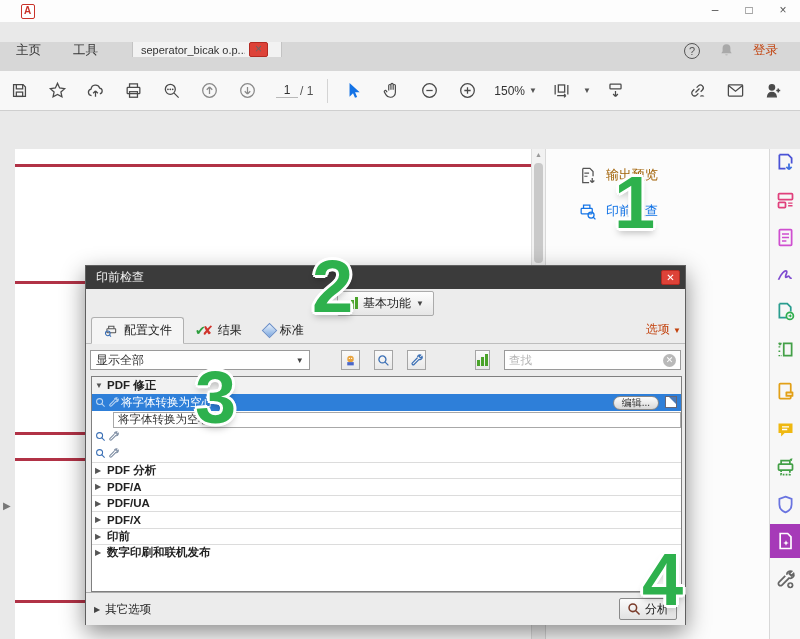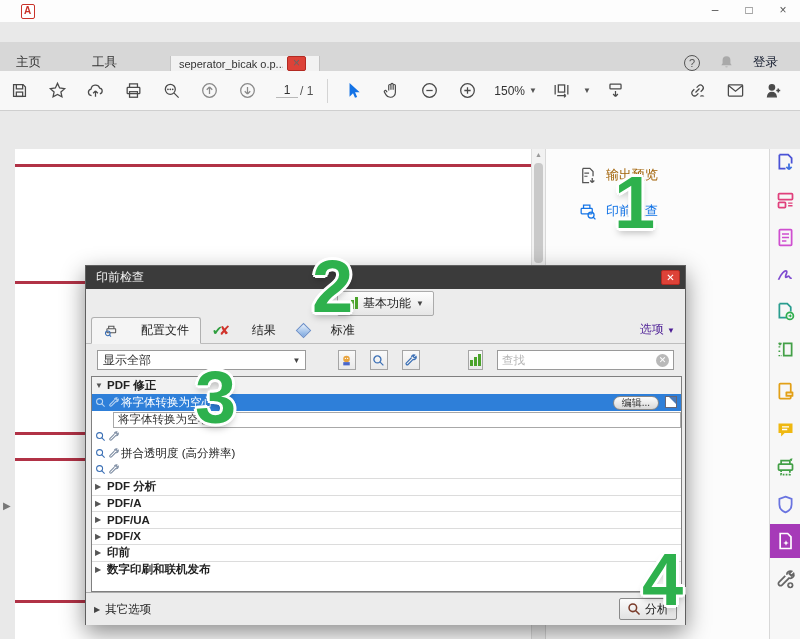--- a/index.html
+++ b/index.html
@@ -15,28 +15,28 @@
   .appicon::after { content:"A"; position:absolute; left:2px; top:0px; font-size:10px; font-weight:bold; color:#c9332a; }
   .wtitle { font-size:11px; color:#4a4a4a; }
   .winbtns { margin-left:auto; display:flex; }
   .winbtn { width:34px; height:22px; text-align:center; line-height:20px; font-size:12px; color:#555; }
 
   
   .menubar { left:0; top:22px; width:800px; height:20px; background:#fdfdfd; display:flex; align-items:center; padding-left:6px; border-bottom:1px solid #ececec; }
   .menu-item { padding:0 8px; font-size:11.5px; color:#333; line-height:20px; white-space:nowrap; }
 
   
-  .tabbar { left:0; top:42px; width:800px; height:29px; background:#d7d7d7; display:flex; align-items:flex-end;gap:19px; }
+  .tabbar { left:0; top:42px; width:800px; height:29px; background:#d7d7d7; display:flex; align-items:flex-start; }
   .apptab { padding:0 16px; font-size:12.5px; color:#333; display:flex; align-items:center; }
   .doctab { margin-left:18px; width:150px; background:#f2f2f2; border-left:1px solid #c3c3c3; border-right:1px solid #c3c3c3; display:flex; align-items:center; padding:0 8px; }
   .doctab .dlabel { font-size:11px; color:#333; flex:1; white-space:nowrap; overflow:hidden; }
   .doctab .dclose { color:#666; font-size:12px; margin-left:4px; }
   .tabbar-right { margin-left:auto; display:flex; align-items:center; gap:18px; padding-right:22px; }
   .helpcircle { width:16px; height:16px; border:1.4px solid #555; border-radius:50%; text-align:center; line-height:14px; font-size:11px; color:#555; }
-  .signin { font-size:12.5px; color:#0f172a; }
+  .signin { font-size:12.5px; color:#c2410c; }
 
   
   .toolbar { left:0; top:71px; width:800px; height:40px; background:#f8f8f8; border-bottom:1px solid #cfcfcf; display:flex; align-items:center; }
   .tbtn { width:38px; height:36px; display:flex; align-items:center; justify-content:center; color:#4a4a4a; }
   .tbtn svg { width:19px; height:19px; }
   .pagenum { width:22px; text-align:center; border-bottom:1px solid #b9b9b9; font-size:12px; color:#333; margin:0 2px 0 10px; }
   .pagetotal { font-size:12px; color:#555; margin-right:8px; }
   .tsep { width:1px; height:24px; background:#d4d4d4; margin:0 6px; }
   .zoomtxt { font-size:12px; color:#333; margin:0 2px 0 8px; }
   .caret { font-size:8px; color:#555; margin:0 6px 0 2px; }
@@ -78,26 +78,26 @@
   .dialog { left:85px; top:265px; width:601px; height:360px; background:#ececec; border:1px solid #5f5f5f; box-shadow:0 8px 22px rgba(0,0,0,.45); z-index:50; }
   .dtitlebar { position:absolute; left:0; top:0; width:100%; height:23px; background:#3b3b3b; display:flex; align-items:center; }
   .dtitle { margin-left:10px; font-size:12px; color:#f2f2f2; }
   .dclose { margin-left:auto; margin-right:5px; width:19px; height:15px; background:#dd4238; border:1px solid #b32a22; border-radius:2px; color:#fff; font-size:10px; line-height:13px; text-align:center; }
   .dsubbar { position:absolute; left:0; top:23px; width:100%; height:28px; display:flex; align-items:center; justify-content:center; }
   .libbtn { display:flex; align-items:center; gap:5px; background:linear-gradient(#fdfdfd,#e6e6e6); border:1px solid #ababab; border-radius:2px; padding:3px 9px; font-size:12px; color:#222; }
   .gbars { display:flex; align-items:flex-end; gap:1px; height:12px; }
   .gbars i { display:block; width:3px; background:#4aa32a; }
   .gbars i:nth-child(1){height:6px}.gbars i:nth-child(2){height:9px}.gbars i:nth-child(3){height:12px}
   .dtabs { position:absolute; left:0; top:51px; width:100%; height:27px; border-bottom:1px solid #bdbdbd; display:flex; align-items:flex-end; padding-left:5px; }
-  .dtab { display:flex; align-items:center; gap:22px; font-size:12px; color:#222; padding:4px 11px;justify-content:flex-end; }
+  .dtab { display:flex; align-items:center; gap:5px; font-size:12px; color:#222; padding:4px 11px;justify-content:flex-end; }
   .dtab.active { background:#f5f5f5; border:1px solid #b0b0b0; border-bottom:1px solid #f5f5f5; border-radius:3px 3px 0 0; margin-bottom:-1px; }
-  .dopts { margin-left:auto; margin-right:10px; font-size:12px; color:#4c1d95; padding-bottom:5px; }
+  .dopts { margin-left:auto; margin-right:4px; font-size:12px; color:#c2410c; padding-bottom:5px; }
   .checkx b { color:#2e9e3e; font-size:13px; } .checkx s { color:#d0342c; font-size:13px; text-decoration:none; margin-left:-4px; }
   .diamond { width:11px; height:11px; transform:rotate(45deg); background:linear-gradient(135deg,#e8f1fb,#7aa7e0); border:1px solid #6b8fc9; }
-  .dfilter { position:absolute; left:0; top:78px; width:100%; height:32px; display:flex; align-items:center; padding:0 11px; gap:14px; }
+  .dfilter { position:absolute; left:0; top:78px; width:100%; height:32px; display:flex; align-items:center; padding:0 4px; gap:14px; }
   .dselect { width:258px; height:20px; background:#fff; border:1px solid #9a9a9a; display:flex; align-items:center; padding:0 5px; font-size:12px; }
   .dselect .cv { font-size:8px; color:#444; margin-left:auto; }
   .fbtn { width:22px; height:20px; border:1px solid #a5a5a5; background:linear-gradient(#fafafa,#e9e9e9); display:flex; align-items:center; justify-content:center; }
   .fbtn svg { width:13px; height:13px; }
   .fgap { width:4px; }
   .dsearch { flex:1; height:20px; background:#fff; border:1px solid #9a9a9a; display:flex; align-items:center; padding:0 4px; }
   .dsearch input { border:none; outline:none; flex:1; font-size:11.5px; font-family:inherit; color:#333; background:transparent; }
   .dsearch input::placeholder { color:#b5b5b5; }
   .sclear { width:13px; height:13px; border-radius:50%; background:#b9b9b9; color:#fff; font-size:9px; line-height:13px; text-align:center; }
   .dlist { position:absolute; left:5px; top:110px; width:591px; height:216px; background:#fff; border:1px solid #7f7f7f; overflow:hidden; font-size:11.5px; }
@@ -501,32 +501,20 @@
       <div class="lrow">
         <span class="rowics">
             <svg viewBox="0 0 24 24" fill="none" stroke="#3a6fb5" stroke-width="2.4">
               <circle cx="10" cy="10" r="6.5"></circle>
               <path d="M15 15l6 6"></path>
             </svg>
             <svg viewBox="0 0 24 24" fill="none" stroke="#7a8aa0" stroke-width="2.2">
               <path d="M14 6a4.2 4.2 0 015.7-4l-2.8 2.8 2.5 2.5L22.2 4.5A4.2 4.2 0 0116.8 10L7.5 19.3a2.1 2.1 0 11-3-3L13.8 7"></path>
             </svg>
           </span>
-        <span>拼合透明度 (高分辨率)</span>
-      </div>
-      <div class="lrow">
-        <span class="rowics">
-            <svg viewBox="0 0 24 24" fill="none" stroke="#3a6fb5" stroke-width="2.4">
-              <circle cx="10" cy="10" r="6.5"></circle>
-              <path d="M15 15l6 6"></path>
-            </svg>
-            <svg viewBox="0 0 24 24" fill="none" stroke="#7a8aa0" stroke-width="2.2">
-              <path d="M14 6a4.2 4.2 0 015.7-4l-2.8 2.8 2.5 2.5L22.2 4.5A4.2 4.2 0 0116.8 10L7.5 19.3a2.1 2.1 0 11-3-3L13.8 7"></path>
-            </svg>
-          </span>
       </div>
       <div class="lrow lgroup" style="background:#fff">
           <span class="tri">▶</span>
           <span>PDF 分析</span>
         </div>
       <div class="lrow lgroup" style="background:#fff">
           <span class="tri">▶</span>
           <span>PDF/A</span>
         </div>
       <div class="lrow lgroup" style="background:#fff">

